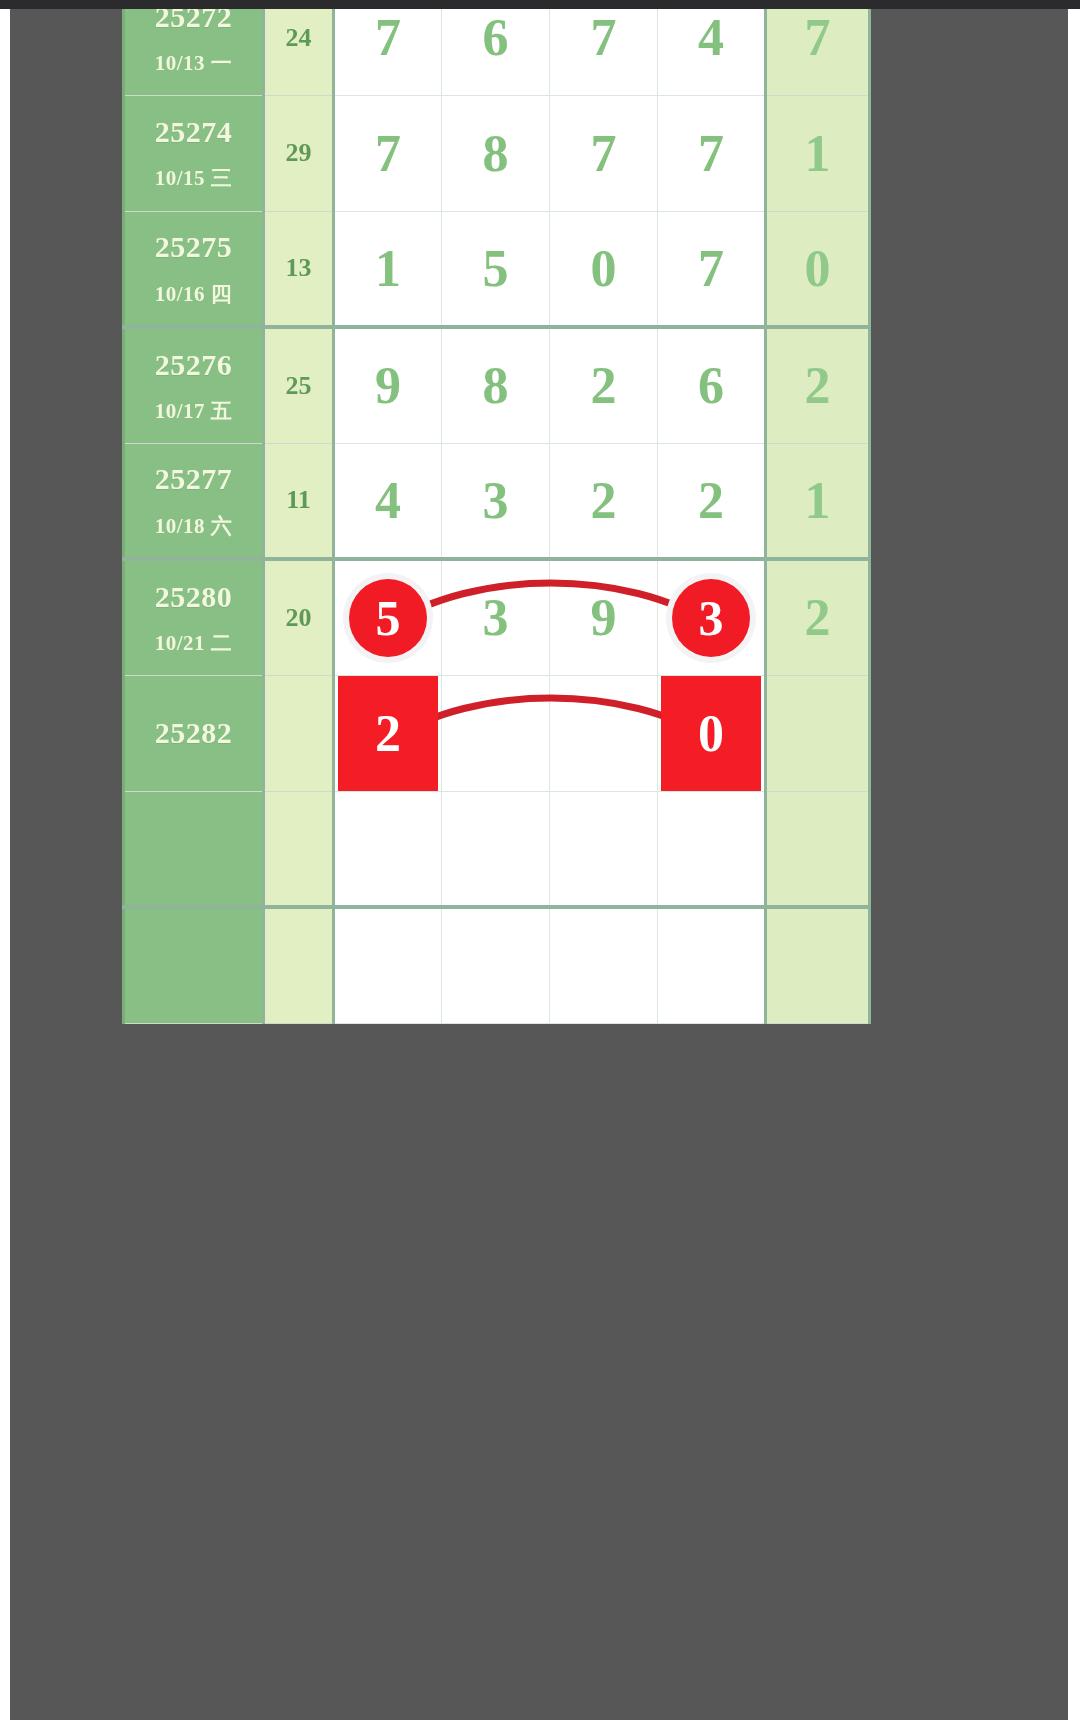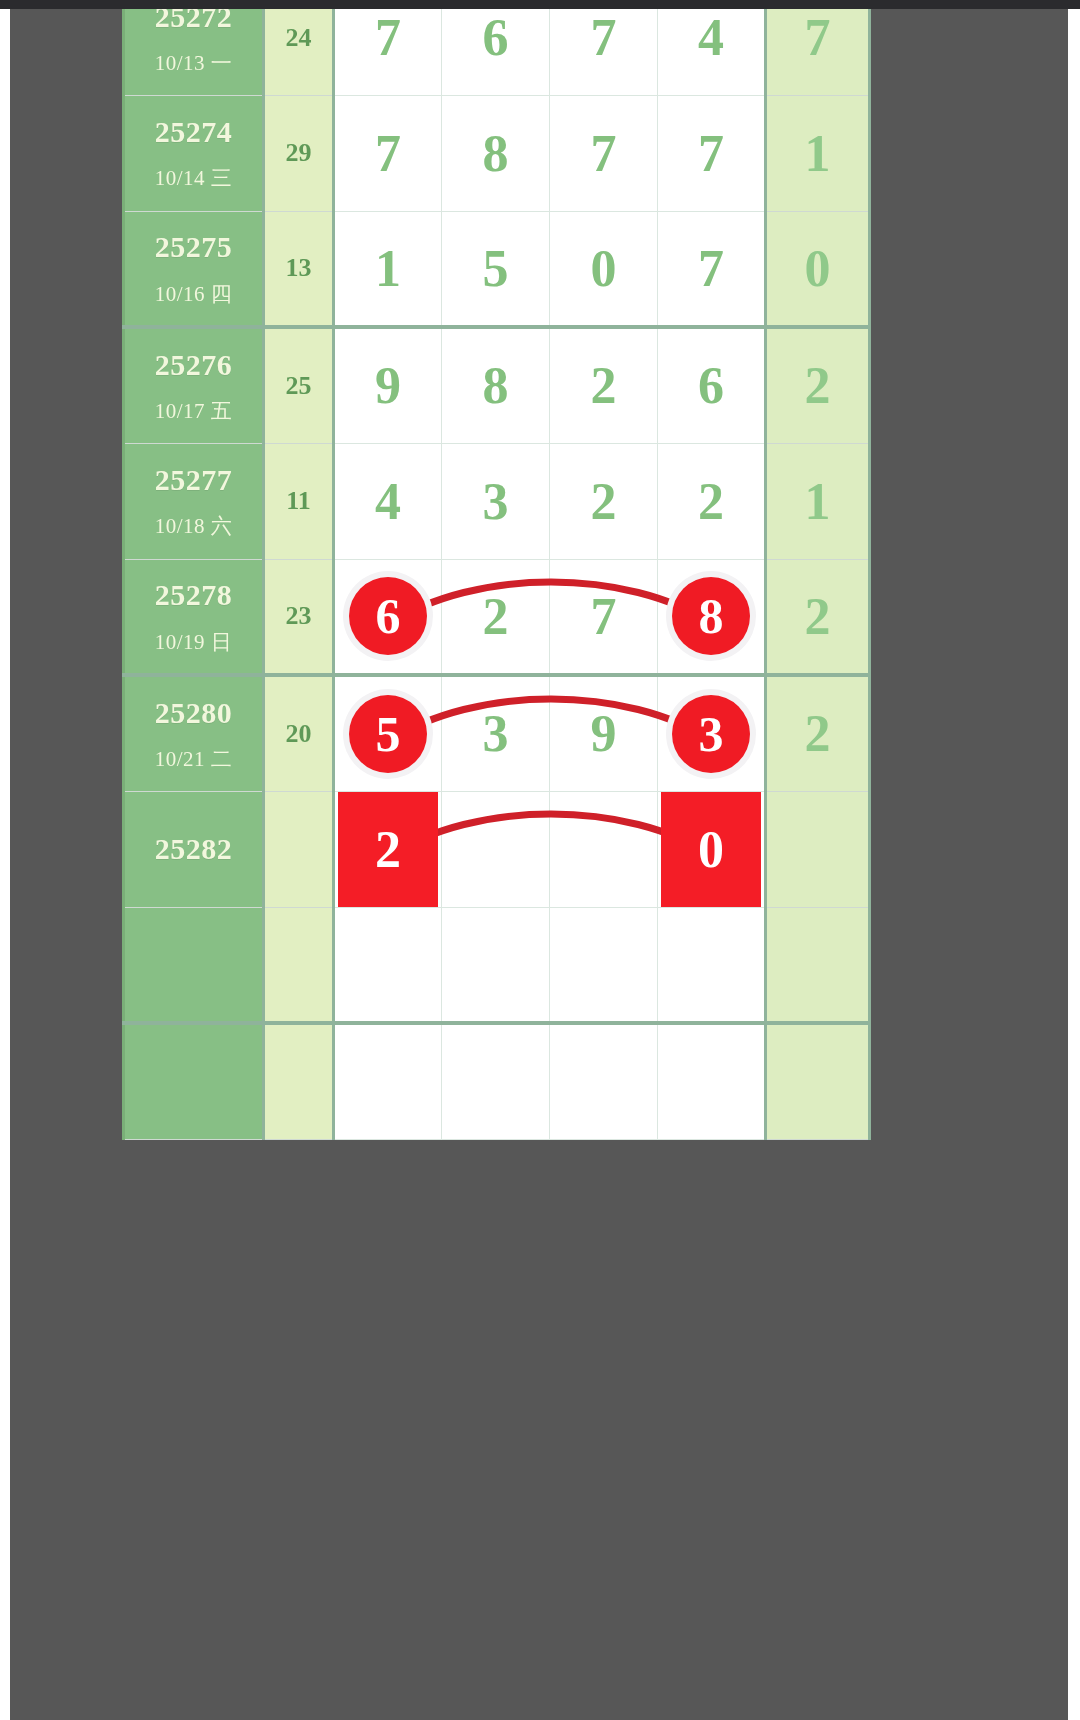--- a/index.html
+++ b/index.html
@@ -69,21 +69,21 @@
   }
   td.draw .id {
     font-size: 30px;
     font-weight: bold;
     letter-spacing: 0.5px;
     display: block;
     text-shadow: 0 1px 0 rgba(0,0,0,0.07);
   }
   td.draw .dt {
     font-size: 21px;
-    font-weight: normal;
+    font-weight: bold;
     display: block;
     margin-top: 16px;
     letter-spacing: 0.5px;
   }
   
   td.sum {
     background: #e2efc2;
     color: #5f9957;
     font-size: 26px;
     font-weight: bold;
@@ -175,21 +175,21 @@
             <td class="sum">24</td>
             <td class="dig firstdig"><span>7</span></td>
             <td class="dig"><span>6</span></td>
             <td class="dig"><span>7</span></td>
             <td class="dig"><span>4</span></td>
             <td class="last">7</td>
           </tr>
           <tr>
             <td class="draw">
               <span class="id">25274</span>
-              <span class="dt">10/14 三</span>
+              <span class="dt">10/15 三</span>
             </td>
             <td class="sum">29</td>
             <td class="dig firstdig"><span>7</span></td>
             <td class="dig"><span>8</span></td>
             <td class="dig"><span>7</span></td>
             <td class="dig"><span>7</span></td>
             <td class="last">1</td>
           </tr>
           <tr>
             <td class="draw">
@@ -219,36 +219,20 @@
             <td class="draw">
               <span class="id">25277</span>
               <span class="dt">10/18 六</span>
             </td>
             <td class="sum">11</td>
             <td class="dig firstdig"><span>4</span></td>
             <td class="dig"><span>3</span></td>
             <td class="dig"><span>2</span></td>
             <td class="dig"><span>2</span></td>
             <td class="last">1</td>
-          </tr>
-          <tr>
-            <td class="draw">
-              <span class="id">25278</span>
-              <span class="dt">10/19 日</span>
-            </td>
-            <td class="sum">23</td>
-            <td class="dig firstdig arc-anchor"><div class="arcwrap">
-                <svg width="432" height="116" viewBox="0 0 432 116">
-                  <path d="M 54 64 C 140 8, 292 8, 378 64" fill="none" stroke="#cf2029" stroke-width="7" stroke-linecap="round"></path>
-                </svg>
-              </div><span class="circle">6</span></td>
-            <td class="dig"><span>2</span></td>
-            <td class="dig"><span>7</span></td>
-            <td class="dig"><span class="circle">8</span></td>
-            <td class="last">2</td>
           </tr>
           <tr class="group-top">
             <td class="draw">
               <span class="id">25280</span>
               <span class="dt">10/21 二</span>
             </td>
             <td class="sum">20</td>
             <td class="dig firstdig arc-anchor"><div class="arcwrap">
                 <svg width="432" height="116" viewBox="0 0 432 116">
                   <path d="M 54 64 C 140 8, 292 8, 378 64" fill="none" stroke="#cf2029" stroke-width="7" stroke-linecap="round"></path>

